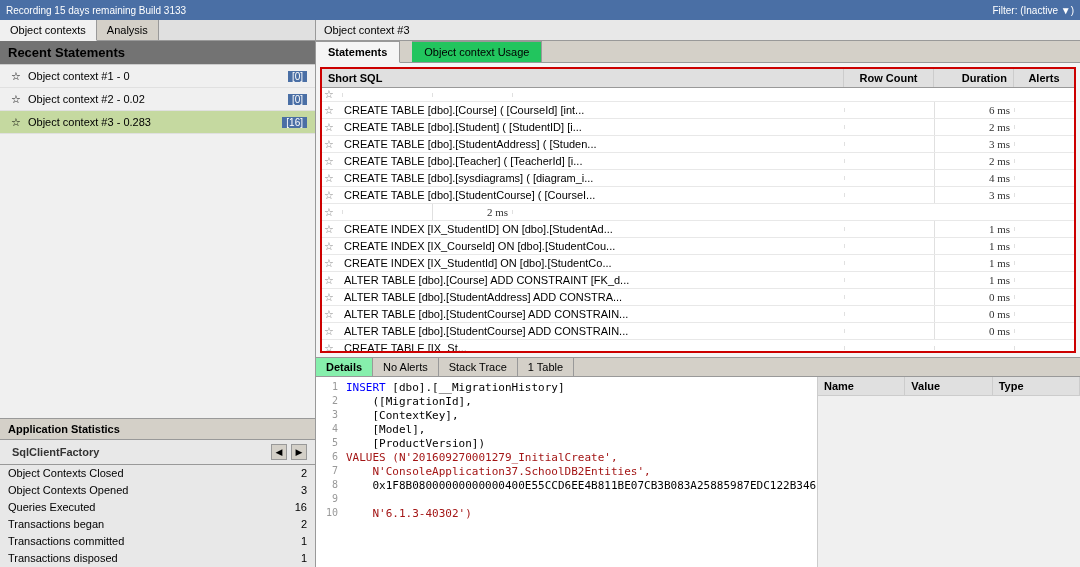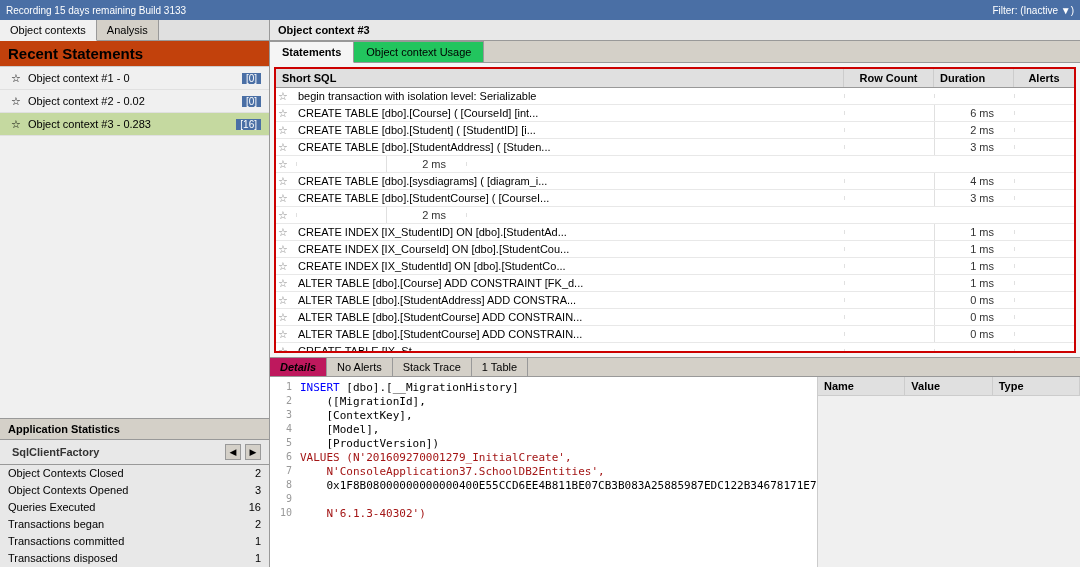--- a/index.html
+++ b/index.html
@@ -3,74 +3,74 @@
   <meta charset="utf-8">
   <style>
     * { box-sizing: border-box; margin: 0; padding: 0; }
     body { font-family: 'Segoe UI', Tahoma, Geneva, Verdana, sans-serif; font-size: 11px; background: #d4d0c8; color: #000; width: 1080px; height: 567px; overflow: hidden; }
     
     .top-bar { background: #4a6fa5; color: #fff; padding: 2px 6px; font-size: 10px; display: flex; align-items: center; justify-content: space-between; height: 20px; }
     
     .main-container { display: flex; height: calc(567px - 20px); }
     
     
-    .left-panel { width: 270px; background: #f0f0f0; border-right: 1px solid #999; display: flex; flex-direction: column; flex-shrink: 0; }
+    .left-panel { width: 316px; background: #f0f0f0; border-right: 1px solid #999; display: flex; flex-direction: column; flex-shrink: 0; }
     
     .left-tabs { display: flex; background: #e0e0e0; border-bottom: 1px solid #999; }
     .left-tab { padding: 4px 10px; font-size: 11px; cursor: pointer; border-right: 1px solid #999; background: #d4d0c8; }
     .left-tab.active { background: #f0f0f0; border-bottom: 1px solid #f0f0f0; margin-bottom: -1px; }
     
-    .recent-statements-header { padding: 4px 8px; font-weight: bold; font-size: 15px; border-bottom: 1px solid #ccc; background: #c2410c; }
+    .recent-statements-header { padding: 4px 8px; font-weight: bold; font-size: 13px; border-bottom: 1px solid #ccc; background: #737373; }
     
     .context-list { flex: 1; overflow-y: auto; }
     .context-item { display: flex; align-items: center; padding: 3px 8px; font-size: 11px; border-bottom: 1px solid #e0e0e0; cursor: pointer; }
     .context-item.selected { background: #c5d9a0; }
     .context-item-icon { width: 16px; height: 16px; margin-right: 4px; display: flex; align-items: center; justify-content: center; }
     .context-item-name { flex: 1; }
     .context-item-badge { background: #4a6fa5; color: #fff; padding: 0 4px; font-size: 10px; margin-left: 4px; }
     
     
     .app-stats { border-top: 1px solid #999; background: #e8e8e8; }
     .app-stats-header { padding: 4px 8px; font-weight: bold; font-size: 11px; background: #d4d0c8; border-bottom: 1px solid #999; }
     .stats-section-header { padding: 3px 8px; font-weight: bold; color: #333; font-size: 11px; }
     .stats-row { display: flex; justify-content: space-between; padding: 2px 8px; font-size: 11px; border-bottom: 1px solid #e8e8e8; }
     .stats-nav { display: flex; gap: 4px; padding: 2px 4px; }
     .stats-nav-btn { width: 16px; height: 16px; background: #d4d0c8; border: 1px solid #999; cursor: pointer; display: flex; align-items: center; justify-content: center; font-size: 9px; }
     .stats-header-row { display: flex; align-items: center; justify-content: space-between; padding: 2px 4px; border-bottom: 1px solid #999; }
     
     
     .right-panel { flex: 1; display: flex; flex-direction: column; background: #f5f5f5; min-width: 0; }
     
-    .right-title { padding: 4px 8px; font-size: 11px; font-weight: bold; background: #e8e8e8; border-bottom: 1px solid #999; }
-    
-    .right-tabs { display: flex; background: #d4d0c8; border-bottom: 1px solid #999; }
+    .right-title { padding: 4px 8px; font-size: 11px; font-weight: normal; background: #e8e8e8; border-bottom: 1px solid #999; }
+    
+    .right-tabs { display: flex; background: #d4d0c8; border-bottom: 1px solid #999; gap: 12px; }
     .right-tab { padding: 4px 12px; font-size: 11px; cursor: pointer; border-right: 1px solid #999; border-top: 1px solid #999; background: #22c55e; }
     .right-tab.active { background: #f5f5f5; border-bottom: 1px solid #f5f5f5; margin-bottom: -1px; font-weight: bold; }
     
     
     .statements-section { flex: 1; overflow: hidden; display: flex; flex-direction: column; border: 2px solid #cc0000; margin: 4px; }
     .statements-header { display: flex; background: #e0e0e0; border-bottom: 1px solid #999; font-weight: bold; font-size: 11px; }
     .stmt-col-sql { flex: 1; padding: 3px 6px; border-right: 1px solid #ccc; }
     .stmt-col-rowcount { width: 90px; padding: 3px 6px; border-right: 1px solid #ccc; text-align: center; }
-    .stmt-col-duration { width: 80px; padding: 3px 6px; border-right: 1px solid #ccc; text-align: left; }
+    .stmt-col-duration { width: 80px; padding: 3px 6px; border-right: 1px solid #ccc; text-align: right; }
     .stmt-col-alerts { width: 60px; padding: 3px 6px; text-align: center; }
     
     .statements-body { flex: 1; overflow-y: auto; background: #fff; }
     .stmt-row { display: flex; align-items: center; border-bottom: 1px solid #e8e8e8; font-size: 11px; cursor: pointer; }
     .stmt-star { width: 16px; margin: 0 2px; color: #888; flex-shrink: 0; }
     .stmt-sql-text { flex: 1; padding: 2px 2px; overflow: hidden; white-space: nowrap; text-overflow: ellipsis; min-width: 0; }
-    .stmt-duration { width: 80px; padding: 2px 20px; text-align: right; color: #333; border-left: 1px solid #e0e0e0; }
+    .stmt-duration { width: 80px; padding: 2px 4px; text-align: right; color: #333; border-left: 1px solid #e0e0e0; font-family: Liberation Serif, serif; }
     .stmt-rowcount { width: 90px; padding: 2px 6px; border-left: 1px solid #e0e0e0; }
     .stmt-alerts { width: 60px; padding: 2px 6px; border-left: 1px solid #e0e0e0; }
     
     
     .detail-section { height: 210px; border-top: 1px solid #999; display: flex; flex-direction: column; }
     .detail-tabs { display: flex; background: #d4d0c8; border-bottom: 1px solid #999; }
     .detail-tab { padding: 3px 10px; font-size: 11px; cursor: pointer; border-right: 1px solid #999; background: #d4d0c8; }
-    .detail-tab.active { background: #be185d; font-weight: bold; font-style: italic; }
+    .detail-tab.active { background: #86efac; font-weight: bold; }
     
     .detail-content { display: flex; flex: 1; overflow: hidden; }
     .code-panel { flex: 1; background: #fff; overflow: auto; padding: 4px; font-family: Consolas, monospace; font-size: 11px; border-right: 1px solid #ccc; }
     .code-line { display: flex; min-height: 14px; }
     .line-num { color: #999; width: 18px; text-align: right; margin-right: 8px; flex-shrink: 0; font-size: 10px; }
     .code-text { color: #000; white-space: pre; }
     .code-keyword { color: #00f; }
     .code-string { color: #a31515; }
     
     .params-panel { width: 262px; background: #f0f0f0; }
@@ -167,21 +167,20 @@
     <div class="statements-section">
       <div class="statements-header">
         <div class="stmt-col-sql">Short SQL</div>
         <div class="stmt-col-rowcount">Row Count</div>
         <div class="stmt-col-duration">Duration</div>
         <div class="stmt-col-alerts">Alerts</div>
       </div>
       <div class="statements-body" id="stmt-body">
       <div class="stmt-row">
             <div class="stmt-star">☆</div>
-            <div class="stmt-sql-text">begin transaction with isolation level: Serializable</div>
             <div class="stmt-rowcount"></div>
             <div class="stmt-duration"></div>
             <div class="stmt-alerts"></div>
           </div>
           <div class="stmt-row">
             <div class="stmt-star">☆</div>
             <div class="stmt-sql-text">CREATE TABLE [dbo].[Course] ( [CourseId] [int...</div>
             <div class="stmt-rowcount"></div>
             <div class="stmt-duration">6 ms</div>
             <div class="stmt-alerts"></div>
@@ -195,20 +194,21 @@
           </div>
           <div class="stmt-row">
             <div class="stmt-star">☆</div>
             <div class="stmt-sql-text">CREATE TABLE [dbo].[StudentAddress] ( [Studen...</div>
             <div class="stmt-rowcount"></div>
             <div class="stmt-duration">3 ms</div>
             <div class="stmt-alerts"></div>
           </div>
           <div class="stmt-row">
             <div class="stmt-star">☆</div>
+            <div class="stmt-sql-text">CREATE TABLE [dbo].[Teacher] ( [TeacherId] [i...</div>
             <div class="stmt-rowcount"></div>
             <div class="stmt-duration">2 ms</div>
             <div class="stmt-alerts"></div>
           </div>
           <div class="stmt-row">
             <div class="stmt-star">☆</div>
             <div class="stmt-sql-text">CREATE TABLE [dbo].[sysdiagrams] ( [diagram_i...</div>
             <div class="stmt-rowcount"></div>
             <div class="stmt-duration">4 ms</div>
             <div class="stmt-alerts"></div>

